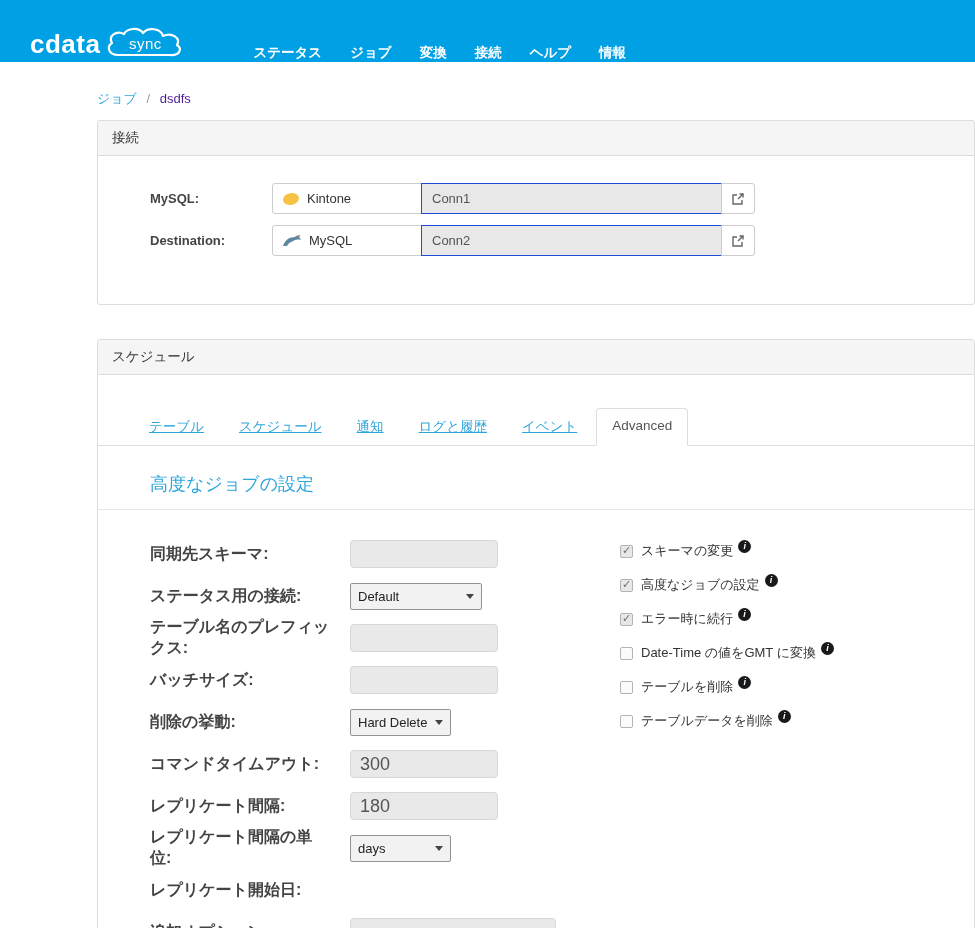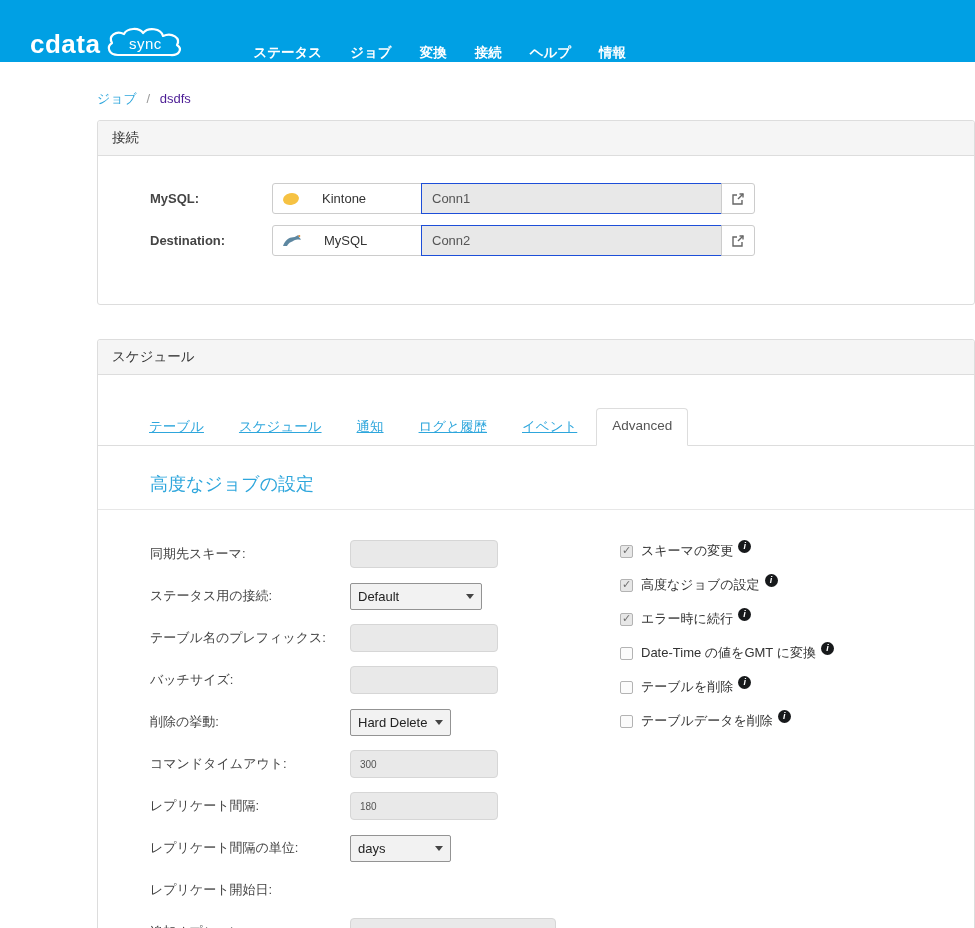--- a/index.html
+++ b/index.html
@@ -44,21 +44,21 @@
   }
 
   
   .panel-conn { margin-bottom:34px; }
   .conn-body { padding:27px 20px 37px 52px; }
   .conn-row { display:flex; align-items:center; margin-bottom:11px; }
   .conn-label { width:122px; font-size:13px; font-weight:600; color:#444; }
   .connector-box {
     width:150px; height:31px; background:#fff; border:1px solid #ccc;
     border-radius:3px 0 0 3px; display:flex; align-items:center;
-    padding-left:9px; gap:22px; font-size:13px; color:#333;
+    padding-left:9px; gap:7px; font-size:13px; color:#333;
   }
   .conn-input {
     width:301px; height:31px; margin-left:-1px;
     background:#e8e8e8; border:1px solid #1d4ed8;
     padding:0 10px; font-size:13px; color:#555; outline:none;
   }
   .ext-btn {
     width:34px; height:31px; margin-left:-1px;
     background:#fff; border:1px solid #ccc; border-radius:0 3px 3px 0;
     display:flex; align-items:center; justify-content:center; cursor:pointer;
@@ -79,24 +79,24 @@
   }
 
   .section-title { margin:26px 0 0 52px; font-size:18px; font-weight:400; color:#2EA6DC; }
   .section-divider { border-bottom:1px solid #e7e7e7; margin-top:13px; }
 
   .form-wrap { display:flex; padding:30px 0 6px 52px; }
   .col-left { width:410px; flex:none; }
   .col-right { margin-left:60px; padding-top:2px; }
 
   .form-row { display:flex; align-items:center; margin-bottom:14px; height:28px; }
-  .form-label { width:200px; padding-right:19px; font-size:13px; font-weight:400; color:#444; }
+  .form-label { width:200px; padding-right:19px; font-size:16px; font-weight:700; color:#444; }
   .text-input {
     width:148px; height:28px; background:#e9e9e9; border:1px solid #d6d6d6;
-    border-radius:4px; padding:0 9px; font-size:10px; color:#555; outline:none;
+    border-radius:4px; padding:0 9px; font-size:18px; color:#555; outline:none;
     font-family:"Liberation Sans","DejaVu Sans",sans-serif;
   }
   .text-input::placeholder { color:#a9a9a9; }
   .text-input.wide { width:206px; }
 
   .select {
     height:27px; background:#f2f2f2; border:1px solid #939393; border-radius:2px;
     display:flex; align-items:center; justify-content:space-between;
     padding:0 7px; font-size:13px; color:#222; cursor:pointer; overflow:hidden; white-space:nowrap;
   }

